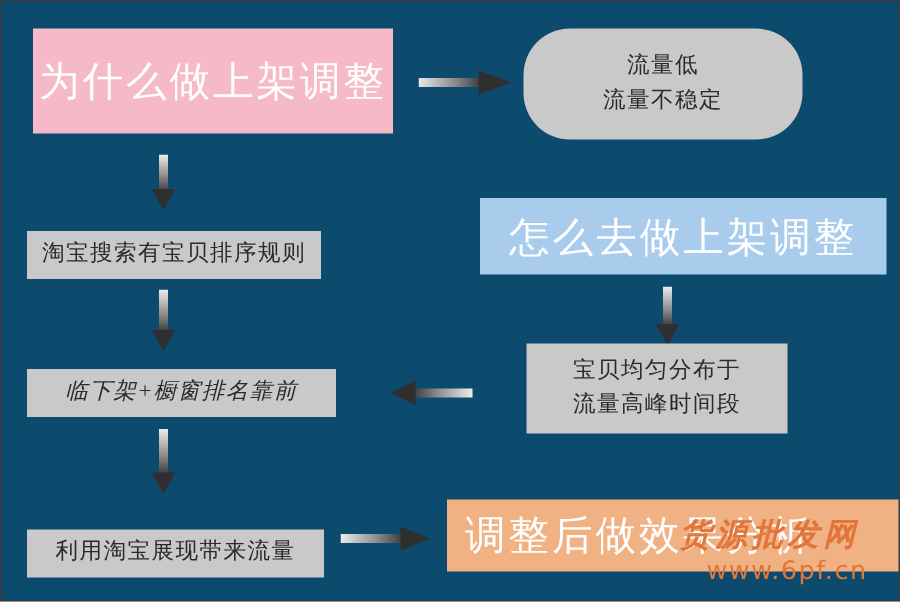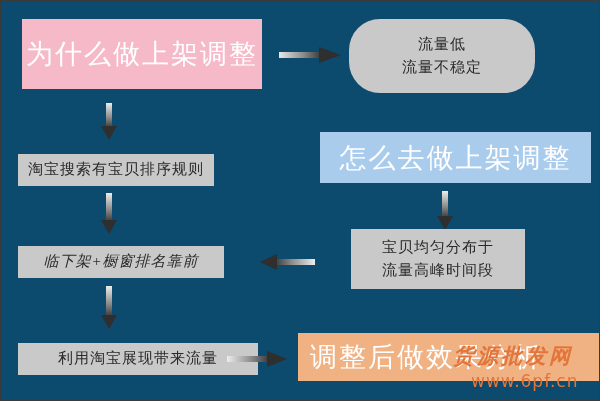--- a/index.html
+++ b/index.html
@@ -193,21 +193,21 @@
           <stop offset="0%" stop-color="#ededed"></stop>
           <stop offset="55%" stop-color="#8c8c8c"></stop>
           <stop offset="100%" stop-color="#2f2f2f"></stop>
         </linearGradient>
       </defs>
       <rect x="7" y="0" width="6" height="32" fill="url(#gd4)"></rect>
       <polygon points="2,29 18,29 10,43" fill="#2f2f2f"></polygon>
     </svg>
   </div>
 
-  <div class="node step" style="left:17px; top:342px; width:240px; height:32px;">
+  <div class="node step" style="left:17px; top:352px; width:198px; height:32px;">
     <span class="line">利用淘宝展现带来流量</span>
   </div>
 
   <div class="arrow" style="left:226px; top:348px;">
     <svg width="62" height="20" viewBox="0 0 62 20">
       <defs>
         <linearGradient id="gr2" x1="0" y1="0" x2="1" y2="0">
           <stop offset="0%" stop-color="#ededed"></stop>
           <stop offset="55%" stop-color="#8c8c8c"></stop>
           <stop offset="100%" stop-color="#2f2f2f"></stop>

